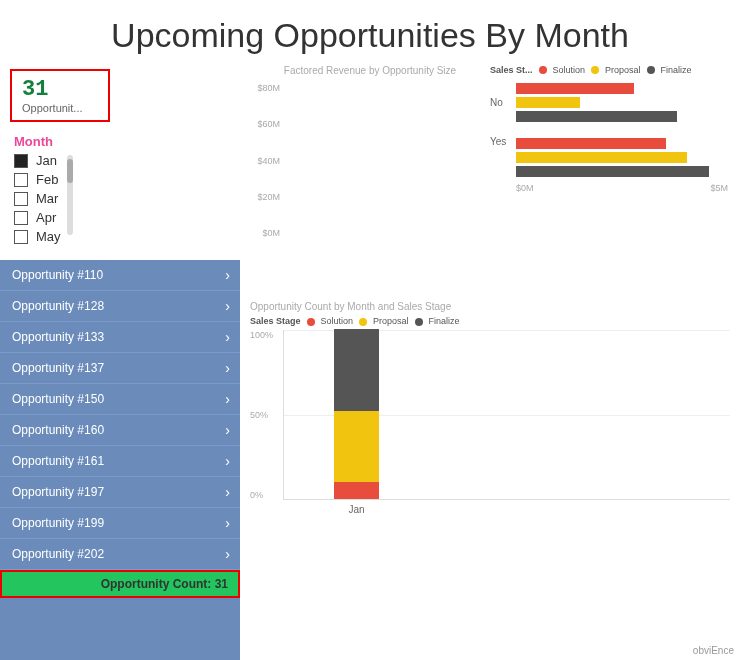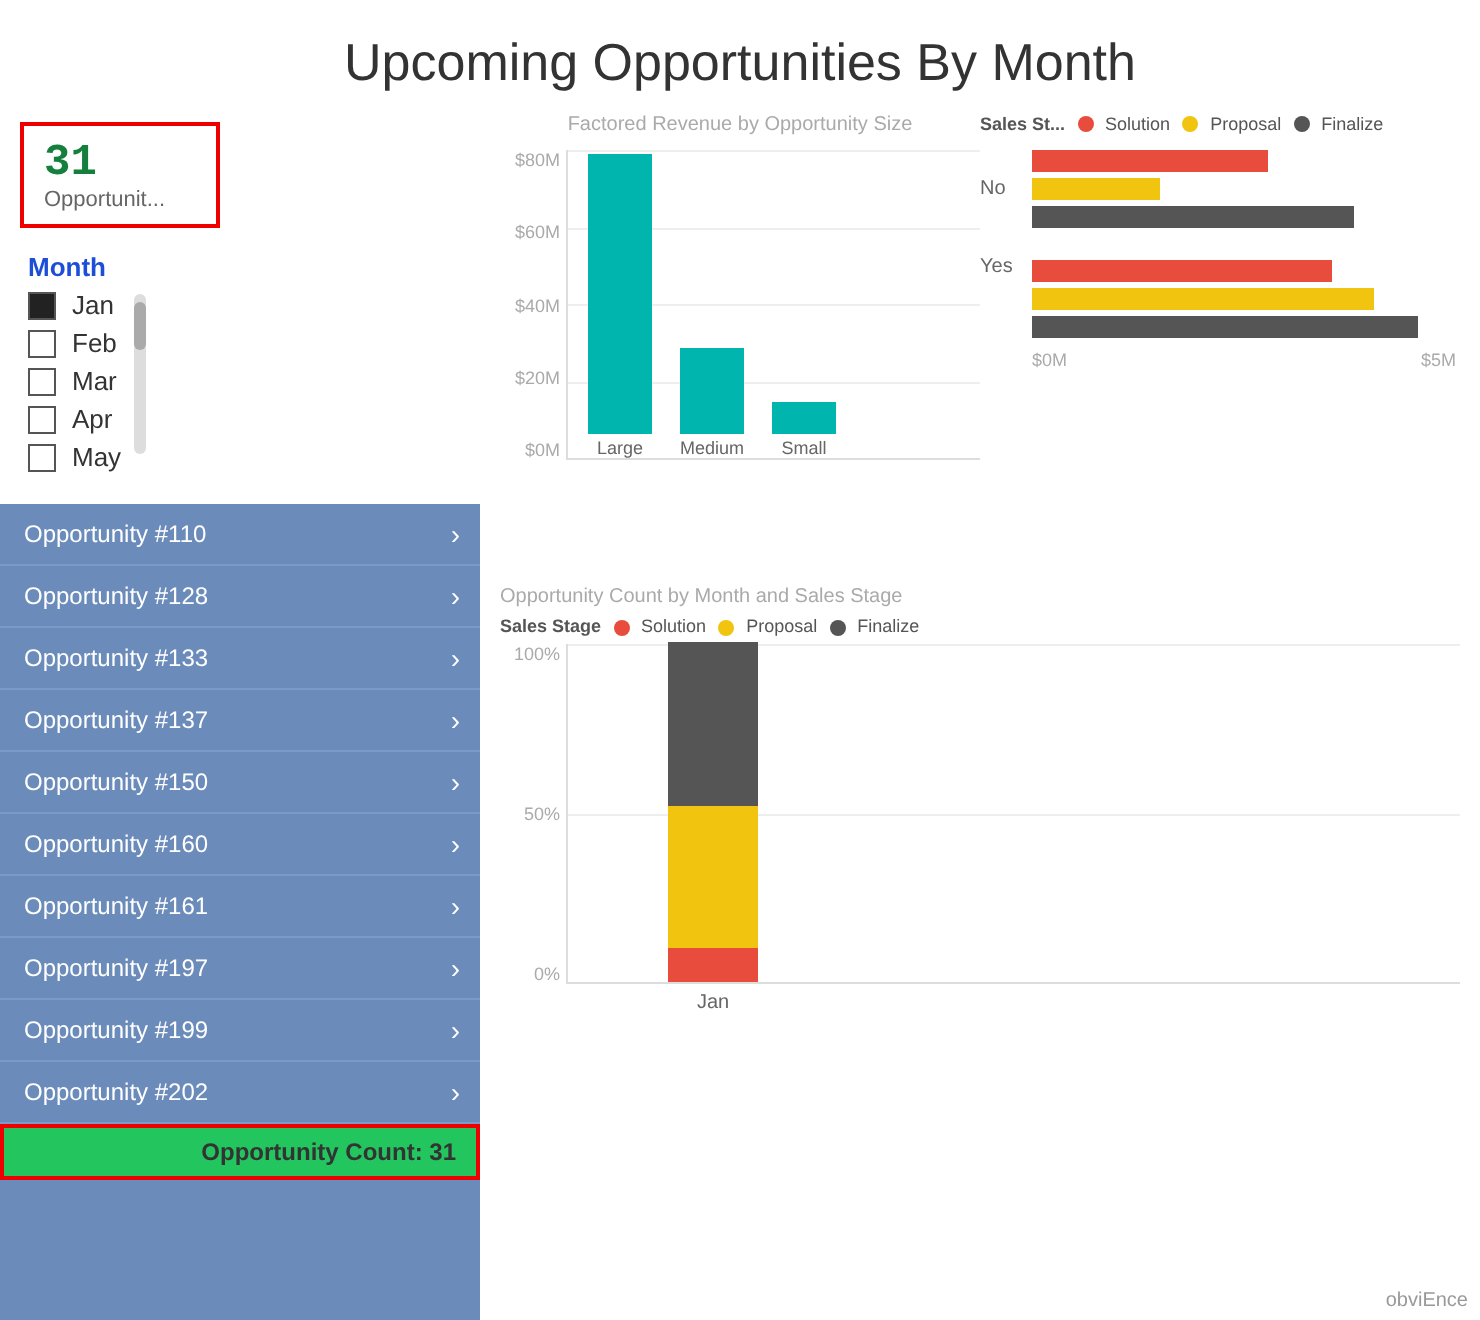--- a/index.html
+++ b/index.html
@@ -7,21 +7,21 @@
       font-family: 'Segoe UI', Arial, sans-serif;
       background: #fff;
       width: 740px;
       height: 660px;
       overflow: hidden;
       position: relative;
     }
 
     .page-title {
       text-align: center;
-      font-size: 26px;
+      font-size: 34px;
       font-weight: 300;
       color: #333;
       padding: 16px 0 10px;
     }
 
     .main-layout {
       display: flex;
       width: 740px;
       height: 610px;
     }
@@ -50,21 +50,21 @@
       font-size: 11px;
       color: #666;
     }
 
     .filter-section {
       padding: 4px 14px;
     }
     .filter-title {
       font-size: 13px;
       font-weight: 600;
-      color: #1d4ed8;
+      color: #ec4899;
       margin-bottom: 4px;
     }
     .filter-item {
       display: flex;
       align-items: center;
       margin-bottom: 4px;
       font-size: 13px;
       color: #333;
     }
     .filter-checkbox {
@@ -254,42 +254,20 @@
         <div style="position:relative; height:175px;">
 
           <div style="position:absolute; left:0; top:5px; height:155px; display:flex; flex-direction:column; justify-content:space-between; font-size:9px; color:#aaa; width:30px; text-align:right;">
             <span>$80M</span>
             <span>$60M</span>
             <span>$40M</span>
             <span>$20M</span>
             <span>$0M</span>
           </div>
 
-          <div style="position:absolute; left:33px; top:5px; right:0; height:155px; border-left:1px solid #ddd; border-bottom:1px solid #ddd;">
-
-            <div style="position:absolute; width:100%; top:0%; border-top:1px solid #eee;"></div>
-            <div style="position:absolute; width:100%; top:25%; border-top:1px solid #eee;"></div>
-            <div style="position:absolute; width:100%; top:50%; border-top:1px solid #eee;"></div>
-            <div style="position:absolute; width:100%; top:75%; border-top:1px solid #eee;"></div>
-
-            <div style="position:absolute; bottom:0; left:10px; display:flex; align-items:flex-end; gap:14px; height:100%; padding-bottom:0;">
-              <div style="display:flex; flex-direction:column; align-items:center;">
-                <div style="width:32px; height:140px; background:#00b5ad;"></div>
-                <span style="font-size:9px; color:#666; margin-top:2px;">Large</span>
-              </div>
-              <div style="display:flex; flex-direction:column; align-items:center;">
-                <div style="width:32px; height:43px; background:#00b5ad;"></div>
-                <span style="font-size:9px; color:#666; margin-top:2px;">Medium</span>
-              </div>
-              <div style="display:flex; flex-direction:column; align-items:center;">
-                <div style="width:32px; height:16px; background:#00b5ad;"></div>
-                <span style="font-size:9px; color:#666; margin-top:2px;">Small</span>
-              </div>
-            </div>
-          </div>
         </div>
       </div>
 
       <div class="chart-box" style="flex:1; position:relative;">
 
         <div style="display:flex; align-items:center; gap:6px; font-size:9px; color:#555; margin-bottom:6px; flex-wrap:wrap;">
           <span style="font-weight:600;">Sales St...</span>
           <span style="width:8px;height:8px;border-radius:50%;background:#e74c3c;display:inline-block;"></span>
           <span>Solution</span>
           <span style="width:8px;height:8px;border-radius:50%;background:#f1c40f;display:inline-block;"></span>
@@ -334,21 +312,21 @@
         <span style="width:8px;height:8px;border-radius:50%;background:#e74c3c;display:inline-block;"></span>
         <span>Solution</span>
         <span style="width:8px;height:8px;border-radius:50%;background:#f1c40f;display:inline-block;"></span>
         <span>Proposal</span>
         <span style="width:8px;height:8px;border-radius:50%;background:#555;display:inline-block;"></span>
         <span>Finalize</span>
       </div>
 
       <div style="position:relative; height:180px;">
 
-        <div style="position:absolute; left:0; top:0; height:170px; display:flex; flex-direction:column; justify-content:space-between; font-size:9px; color:#aaa; width:30px; text-align:right;">
+        <div style="position:absolute; left:0; top:0; height:170px; display:flex; flex-direction:column; justify-content:space-between; font-size:9px; color:#aaa; width:30px; text-align:left;">
           <span>100%</span>
           <span>50%</span>
           <span>0%</span>
         </div>
 
         <div style="position:absolute; left:33px; top:0; right:0; height:170px; border-left:1px solid #ddd; border-bottom:1px solid #ddd;">
 
           <div style="position:absolute; width:100%; top:0%; border-top:1px solid #eee;"></div>
           <div style="position:absolute; width:100%; top:50%; border-top:1px solid #eee;"></div>
 

